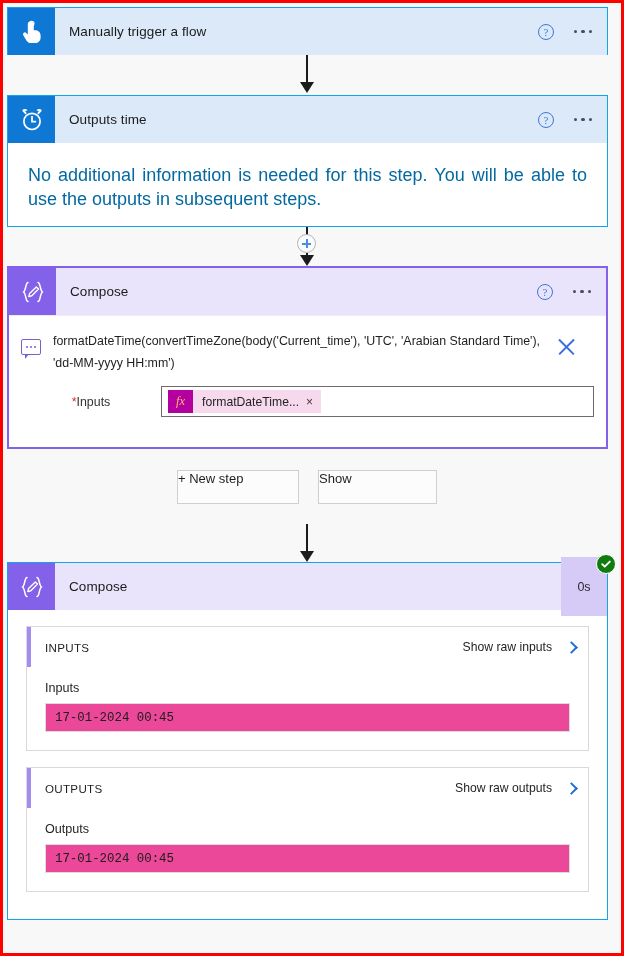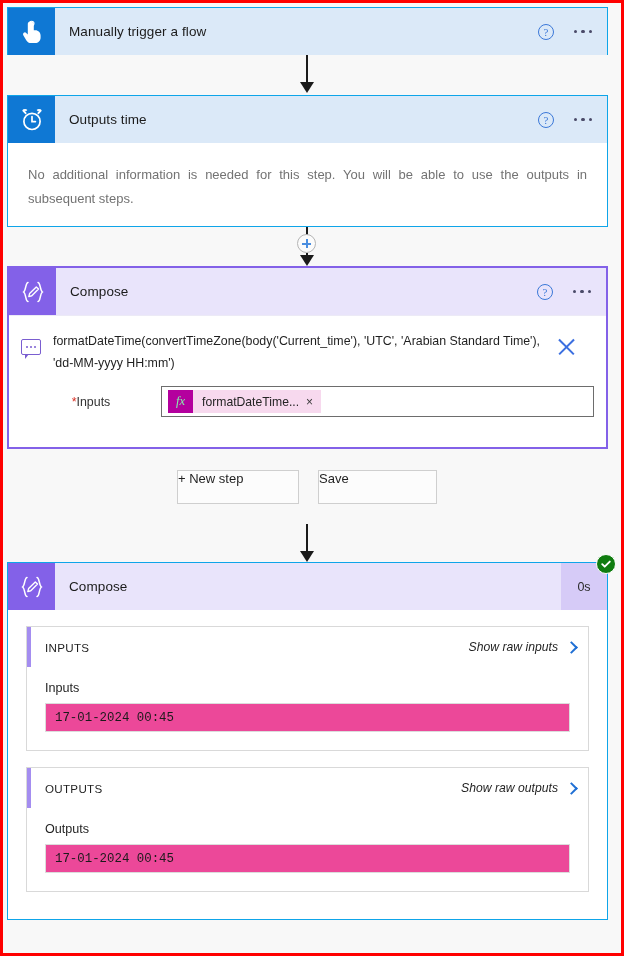--- a/index.html
+++ b/index.html
@@ -103,22 +103,22 @@
   .plus-node:before, .plus-node:after {
     content: "";
     position: absolute;
     background: #4a8ee0;
   }
   .plus-node:before { left: 4px; top: 8px; width: 9px; height: 1.6px; }
   .plus-node:after  { left: 8px; top: 4px; width: 1.6px; height: 9px; }
 
   
   .body-note {
-    font-size: 13px;
-    color: #737373;
+    font-size: 18px;
+    color: #0369a1;
     line-height: 24px;
     padding: 20px 20px 0 20px;
     text-align: justify;
   }
 
   
   #compose-edit {
     border: 2px solid #8361e8;
   }
   .formula-row {
@@ -197,21 +197,21 @@
   }
   .token {
     display: flex;
     align-items: center;
     height: 23px;
     background: #f7d9ee;
   }
   .tok-fx {
     width: 25px; height: 23px;
     background: #b4009e;
-    color: #86efac;
+    color: #fdba74;
     font-size: 12.5px;
     font-style: italic;
     font-family: "Liberation Serif", serif;
     display: flex; align-items: center; justify-content: center;
   }
   .tok-text {
     font-size: 12.2px;
     color: #242424;
     padding: 0 7px 0 9px;
   }
@@ -230,21 +230,21 @@
     border: 1px solid #cfcfcf;
     font-size: 13px;
     color: #1f1f1f;
     font-family: "Liberation Sans", sans-serif;
     cursor: pointer;
   }
 
   
   .run-head-dur {
     width: 46px;
-    height: 47px;
+    height: 59px;
     background: #d6cbf7;
     display: flex; align-items: center; justify-content: center;
     font-size: 12.5px;
     color: #2b2b2b;
     margin-left: auto;
   }
   .ok-badge {
     position: absolute;
     right: -9px; top: -9px;
     width: 20px; height: 20px;
@@ -269,25 +269,24 @@
   }
   .section-head .lbl {
     font-size: 11.6px;
     color: #1f1f1f;
     letter-spacing: .3px;
   }
   .raw-link {
     margin-left: auto;
     display: flex;
     align-items: center;
-    gap: 9px;
+    gap: 15px;
     font-size: 12.2px;
     color: #1f1f1f;
     cursor: pointer;
-    font-style: italic;
   }
   .chev {
     width: 9px; height: 9px;
     border-top: 2.4px solid #1f6fd4;
     border-right: 2.4px solid #1f6fd4;
     transform: rotate(45deg);
   }
   .section-body { padding: 14px 18px 18px 18px; }
   .field-label {
     font-size: 12.6px;
@@ -401,21 +400,21 @@
         <div class="token">
           <div class="tok-fx">fx</div>
           <div class="tok-text">formatDateTime...</div>
           <div class="tok-x">×</div>
         </div>
       </div>
     </div>
   </div>
 
   <div class="btn" style="left:174px; top:467px; width:122px;">+ New step</div>
-  <div class="btn" style="left:315px; top:467px; width:119px;">Save</div>
+  <div class="btn" style="left:315px; top:467px; width:119px;">Show</div>
 
   <div class="conn" style="top:521px; height:30px;"></div>
   <div class="arrow-head" style="top:548px;"></div>
 
   <div class="card" style="left:4px; top:559px; width:601px; height:358px;">
     <div class="card-head head-purp">
       <div class="sq-icon ic-purp">
         <svg width="28" height="24" viewBox="0 0 28 24">
           <path d="M9 2.5C6.4 2.5 7.3 10 4.6 12c2.7 2 1.8 9.5 4.4 9.5" fill="none" stroke="#ffffff" stroke-width="1.5" stroke-linecap="round"></path>
           <path d="M19 2.5c2.6 0 1.7 7.5 4.4 9.5-2.7 2-1.8 9.5-4.4 9.5" fill="none" stroke="#ffffff" stroke-width="1.5" stroke-linecap="round"></path>

